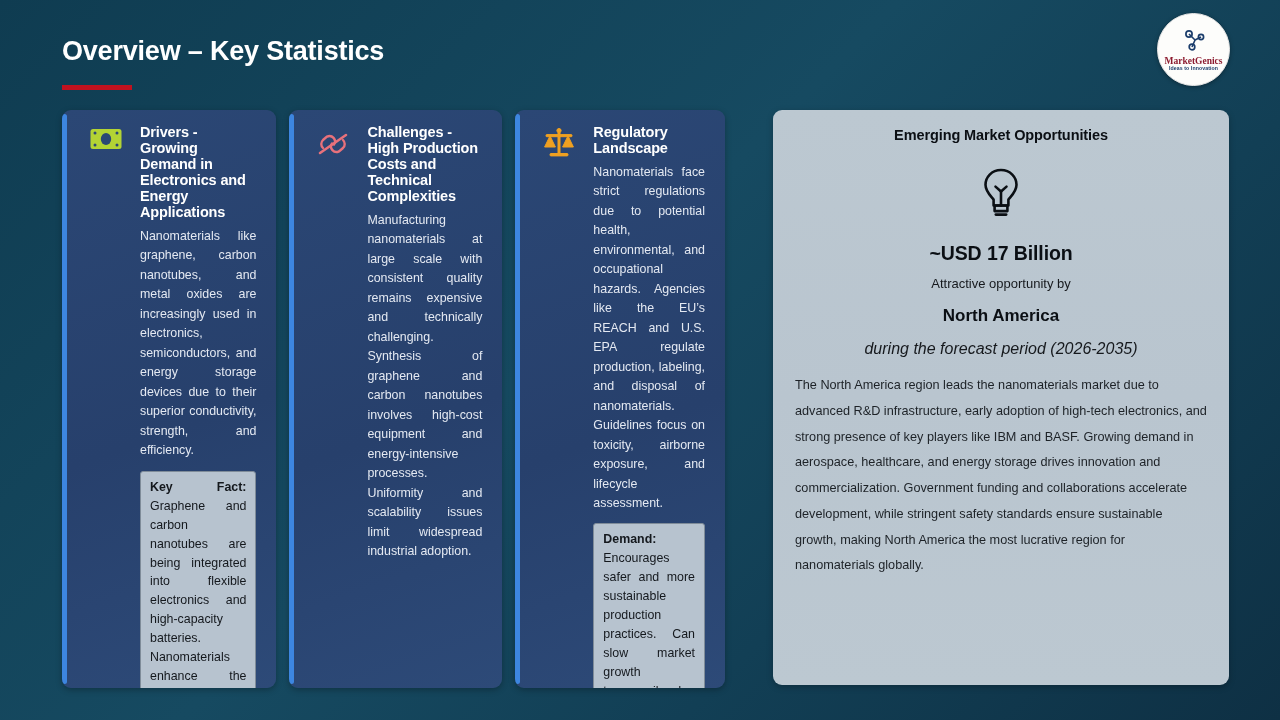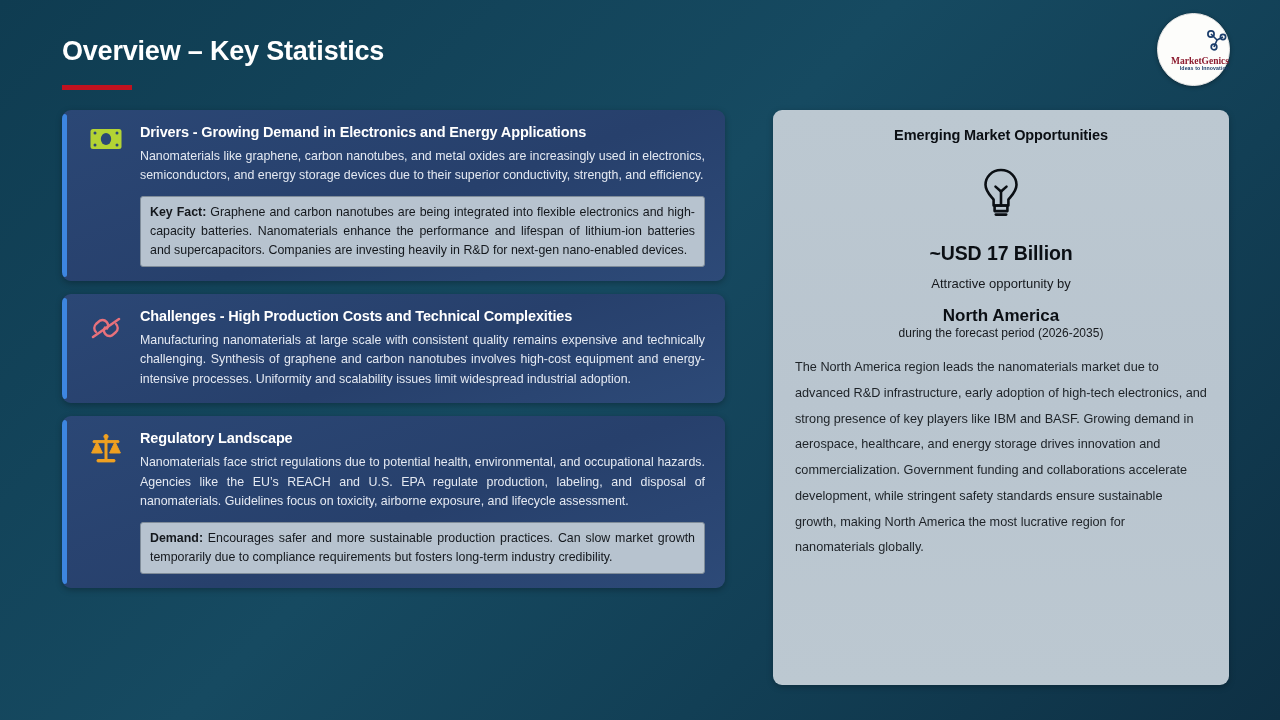--- a/index.html
+++ b/index.html
@@ -22,39 +22,39 @@
     width:70px; height:5px; background:#c1121f;
   }
 
   
   #logo {
     position:absolute; right:50px; top:13px;
     width:73px; height:73px; border-radius:50%;
     background:#fdfdfb;
     border:1px solid #e6e6e6;
     display:flex; flex-direction:column;
-    align-items:flex-end; justify-content:center;
+    align-items:center; justify-content:center;
     box-shadow:0 1px 4px rgba(0,0,0,.35);
   }
   #logo .mark { margin-top:2px; }
   #logo .brand {
     font-family:"Liberation Serif", serif;
     font-size:9.5px; font-weight:bold; color:#8c1b2f;
     line-height:1.1; margin-top:1px;
   }
   #logo .tagline {
     font-size:5.2px; font-weight:bold; color:#1b3d6b;
     line-height:1.1; letter-spacing:.1px;
   }
 
   
   #left-col {
     position:absolute; left:62px; top:110px;
     width:663px; height:578px;
-    display:flex; flex-direction:column; gap:13px;
+    display:flex; flex-direction:row; gap:13px;
   }
   .card {
     position:relative;
     background:linear-gradient(160deg,#2b4775 0%,#27406c 55%,#2d4a78 100%);
     border-radius:9px;
     padding:14px 20px 14px 78px;
     box-shadow:0 2px 6px rgba(0,0,0,.28);
     overflow:hidden;
   }
   .card .accent {
@@ -114,22 +114,22 @@
   }
   #panel-sub1 {
     margin-top:11px;
     font-size:13px; color:#16191d;
   }
   #panel-region {
     margin-top:15px;
     font-size:17px; font-weight:bold; color:#0b0f14;
   }
   #panel-sub2 {
-    margin-top:0;
-    font-size:12px; color:#16191d;
+    margin-top:14px;
+    font-size:16px; color:#16191d;font-style:italic;
   }
   #panel-paragraph {
     margin-top:15px;
     font-size:12.7px; color:#1d2227;
     line-height:2.03;
     text-align:left;
     padding:0 4px;
   }
 </style>
 </head>

